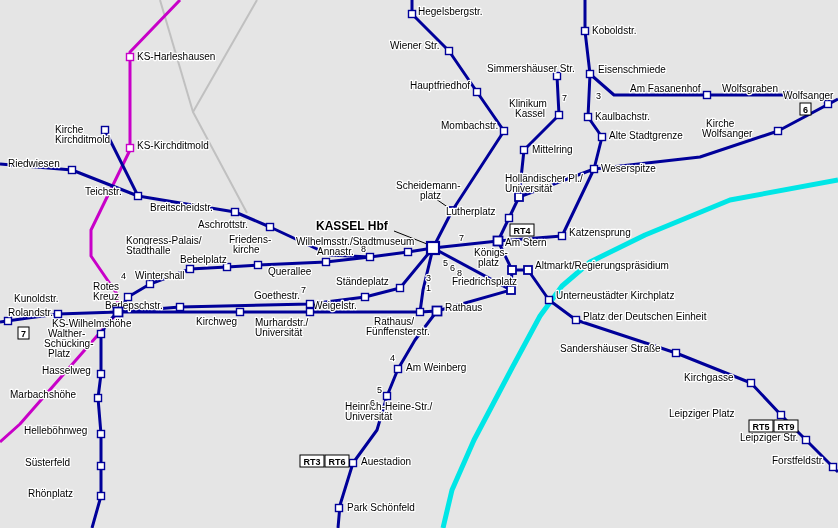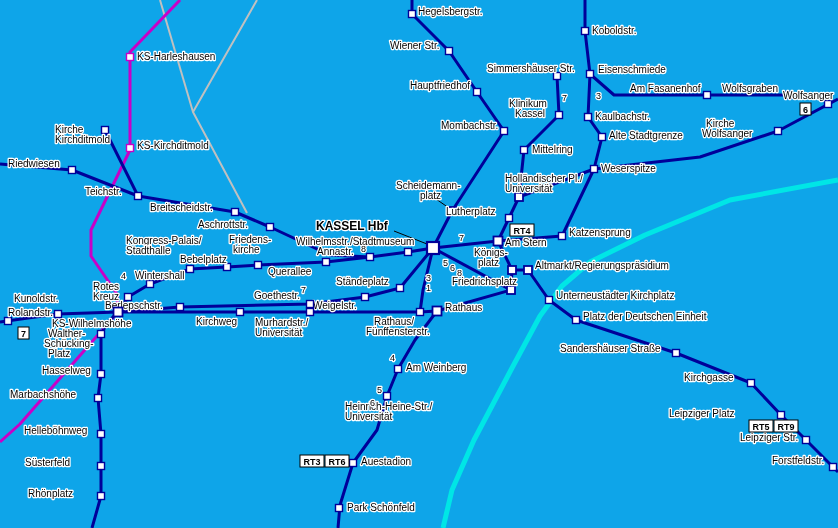--- a/index.html
+++ b/index.html
@@ -1,16 +1,16 @@
 <!DOCTYPE html>
 <html><head>
 <meta charset="utf-8">
 <style>
   html,body{margin:0;padding:0;background:#ffffff;}
-  .map-wrap{position:relative;width:838px;height:528px;background:#0ea5e9;overflow:hidden;}
+  .map-wrap{position:relative;width:838px;height:528px;background:#e5e5e5;overflow:hidden;}
   svg{display:block;}
   text{font-family:"Liberation Sans",sans-serif;}
   .halo{paint-order:stroke;stroke:#ffffff;stroke-width:2.5px;stroke-linejoin:round;}
 </style>
 </head>
 <body>
 
 <div class="map-wrap">
   <svg id="map-svg" width="838" height="528" viewBox="0 0 838 528" xmlns="http://www.w3.org/2000/svg">
       <path d="M 257,0 L 193,112 L 247,213" fill="none" stroke="#C0C0C0" stroke-width="2" stroke-linejoin="round"></path>

